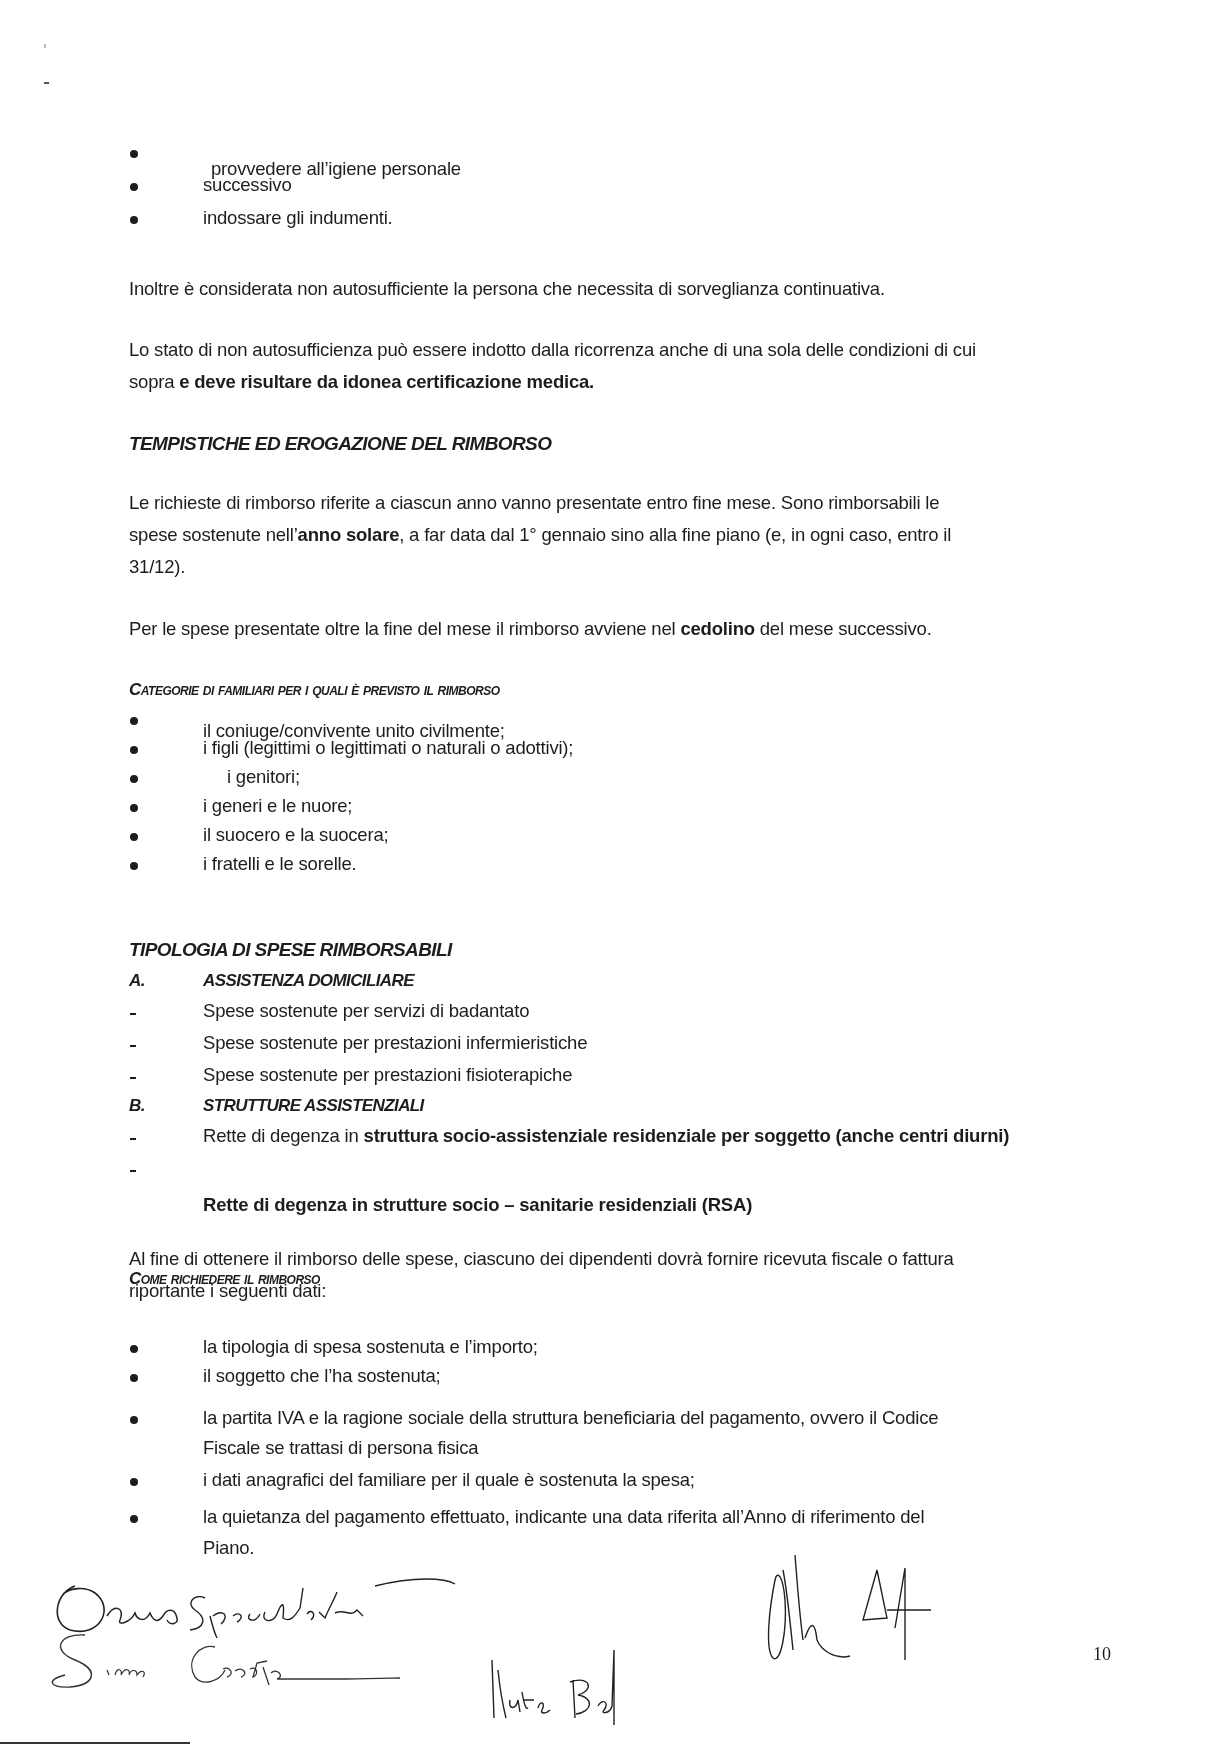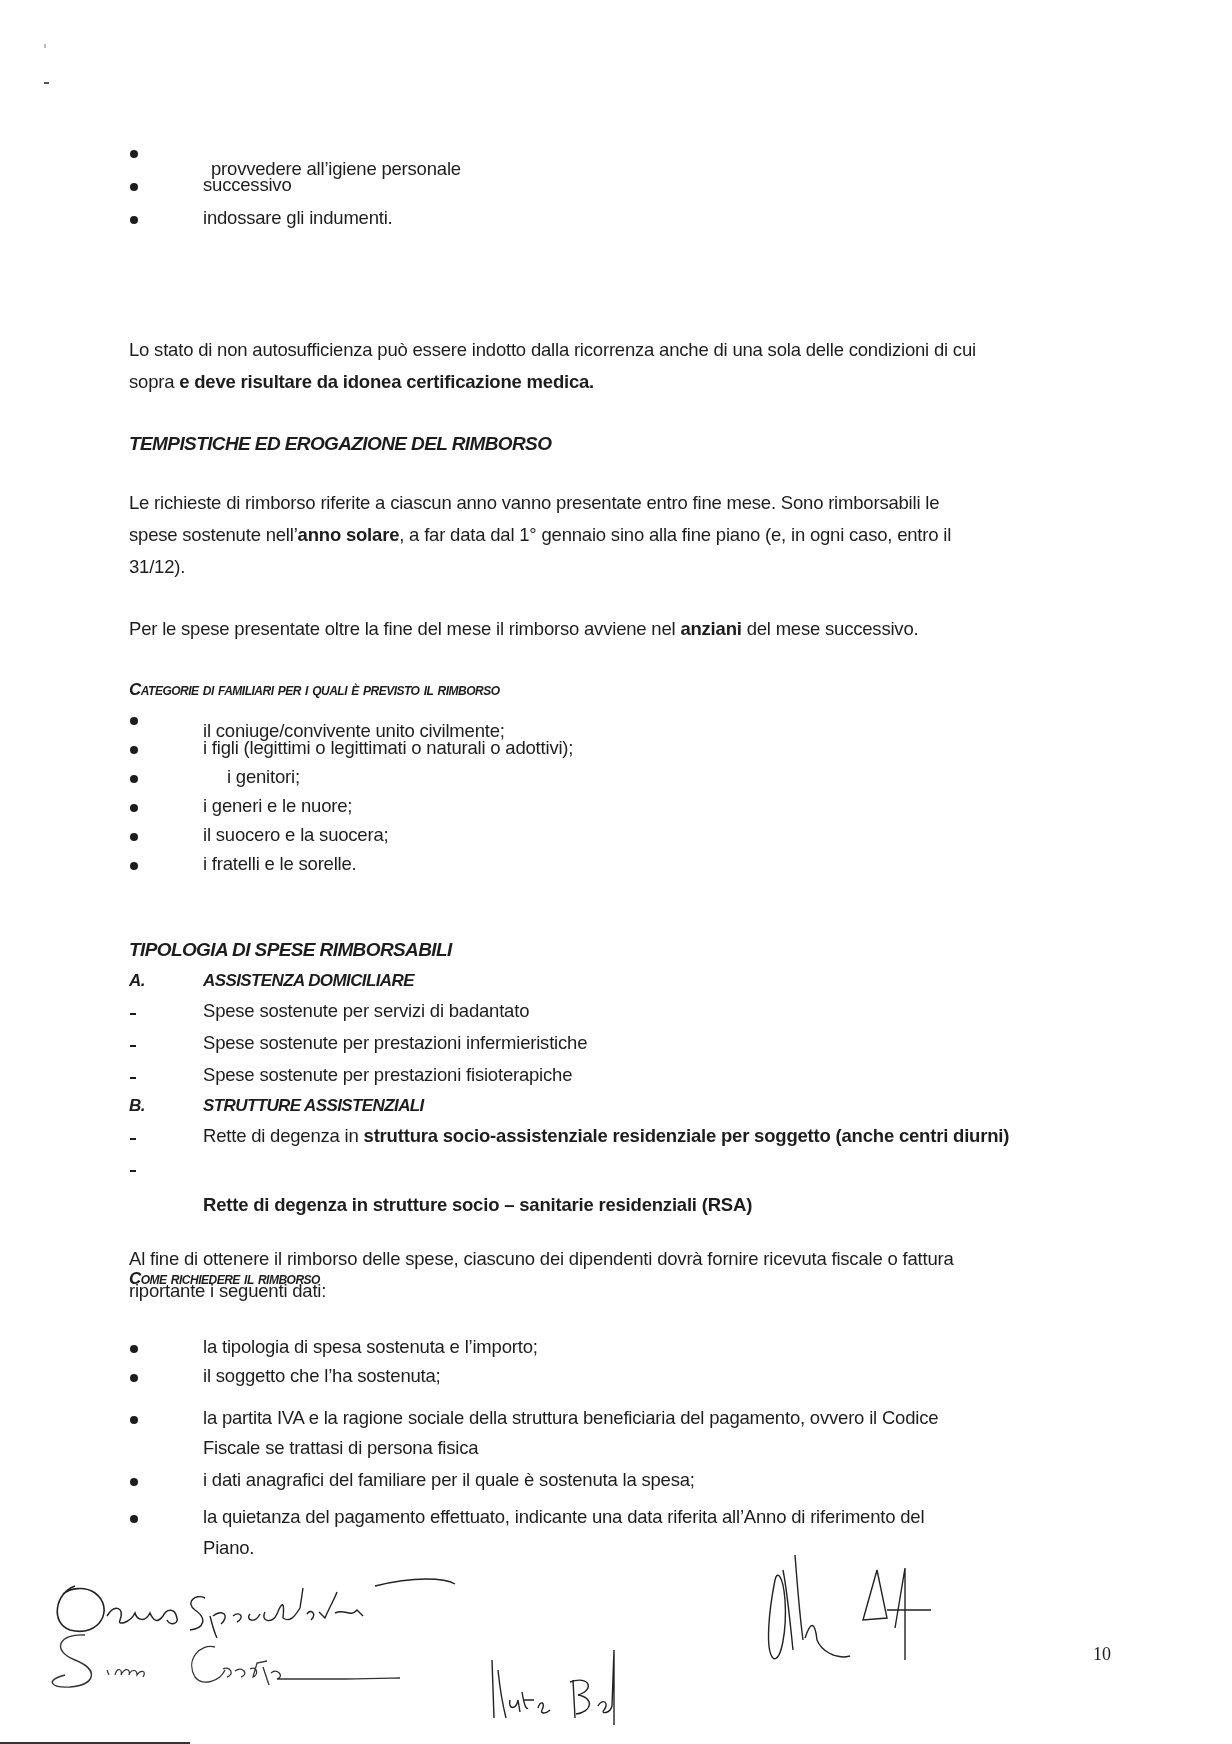--- a/index.html
+++ b/index.html
@@ -31,40 +31,41 @@
 
   <div>
     <div class="bullet" style="left:130px;top:150px;"></div>
     <div class="abs txt" style="left:211px;top:143px;margin-top:17px;">provvedere all’igiene personale</div>
     <div class="bullet" style="left:130px;top:183px;"></div>
     <div class="abs txt" style="left:203px;top:176px;">successivo</div>
     <div class="bullet" style="left:130px;top:216px;"></div>
     <div class="abs txt" style="left:203px;top:209px;">indossare gli indumenti.</div>
   </div>
 
+  <div class="abs txt" style="left:129px;top:280px;">Inoltre è considerata non autosufficiente la persona che necessita di sorveglianza continuativa.</div>
 
   <div>
     <div class="abs txt" style="left:129px;top:341px;">Lo stato di non autosufficienza può essere indotto dalla ricorrenza anche di una sola delle condizioni di cui</div>
     <div class="abs txt" style="left:129px;top:373px;">
       <span>sopra </span><span class="bold">e deve risultare da idonea certificazione medica.</span>
     </div>
   </div>
 
   <div class="abs h-ital" style="left:129px;top:433px;">TEMPISTICHE ED EROGAZIONE DEL RIMBORSO</div>
 
   <div>
     <div class="abs txt" style="left:129px;top:494px;">Le richieste di rimborso riferite a ciascun anno vanno presentate entro fine mese. Sono rimborsabili le</div>
     <div class="abs txt" style="left:129px;top:526px;">
       <span>spese sostenute nell’</span><span class="bold">anno solare</span><span>, a far data dal 1° gennaio sino alla fine piano (e, in ogni caso, entro il</span>
     </div>
     <div class="abs txt" style="left:129px;top:558px;">31/12).</div>
   </div>
 
   <div class="abs txt" style="left:129px;top:620px;">
-    <span>Per le spese presentate oltre la fine del mese il rimborso avviene nel </span><span class="bold">anziani</span><span> del mese successivo.</span>
+    <span>Per le spese presentate oltre la fine del mese il rimborso avviene nel </span><span class="bold">cedolino</span><span> del mese successivo.</span>
   </div>
 
   <div class="abs h-smallcaps" style="left:129px;top:680px;">Categorie di familiari per i quali è previsto il rimborso</div>
 
   <div>
     <div class="bullet" style="left:130px;top:717px;"></div>
     <div class="abs txt" style="left:203px;top:722px;">il coniuge/convivente unito civilmente;</div>
     <div class="bullet" style="left:130px;top:746px;"></div>
     <div class="abs txt" style="left:203px;top:739px;">i figli (legittimi o legittimati o naturali o adottivi);</div>
     <div class="bullet" style="left:130px;top:775px;"></div>

